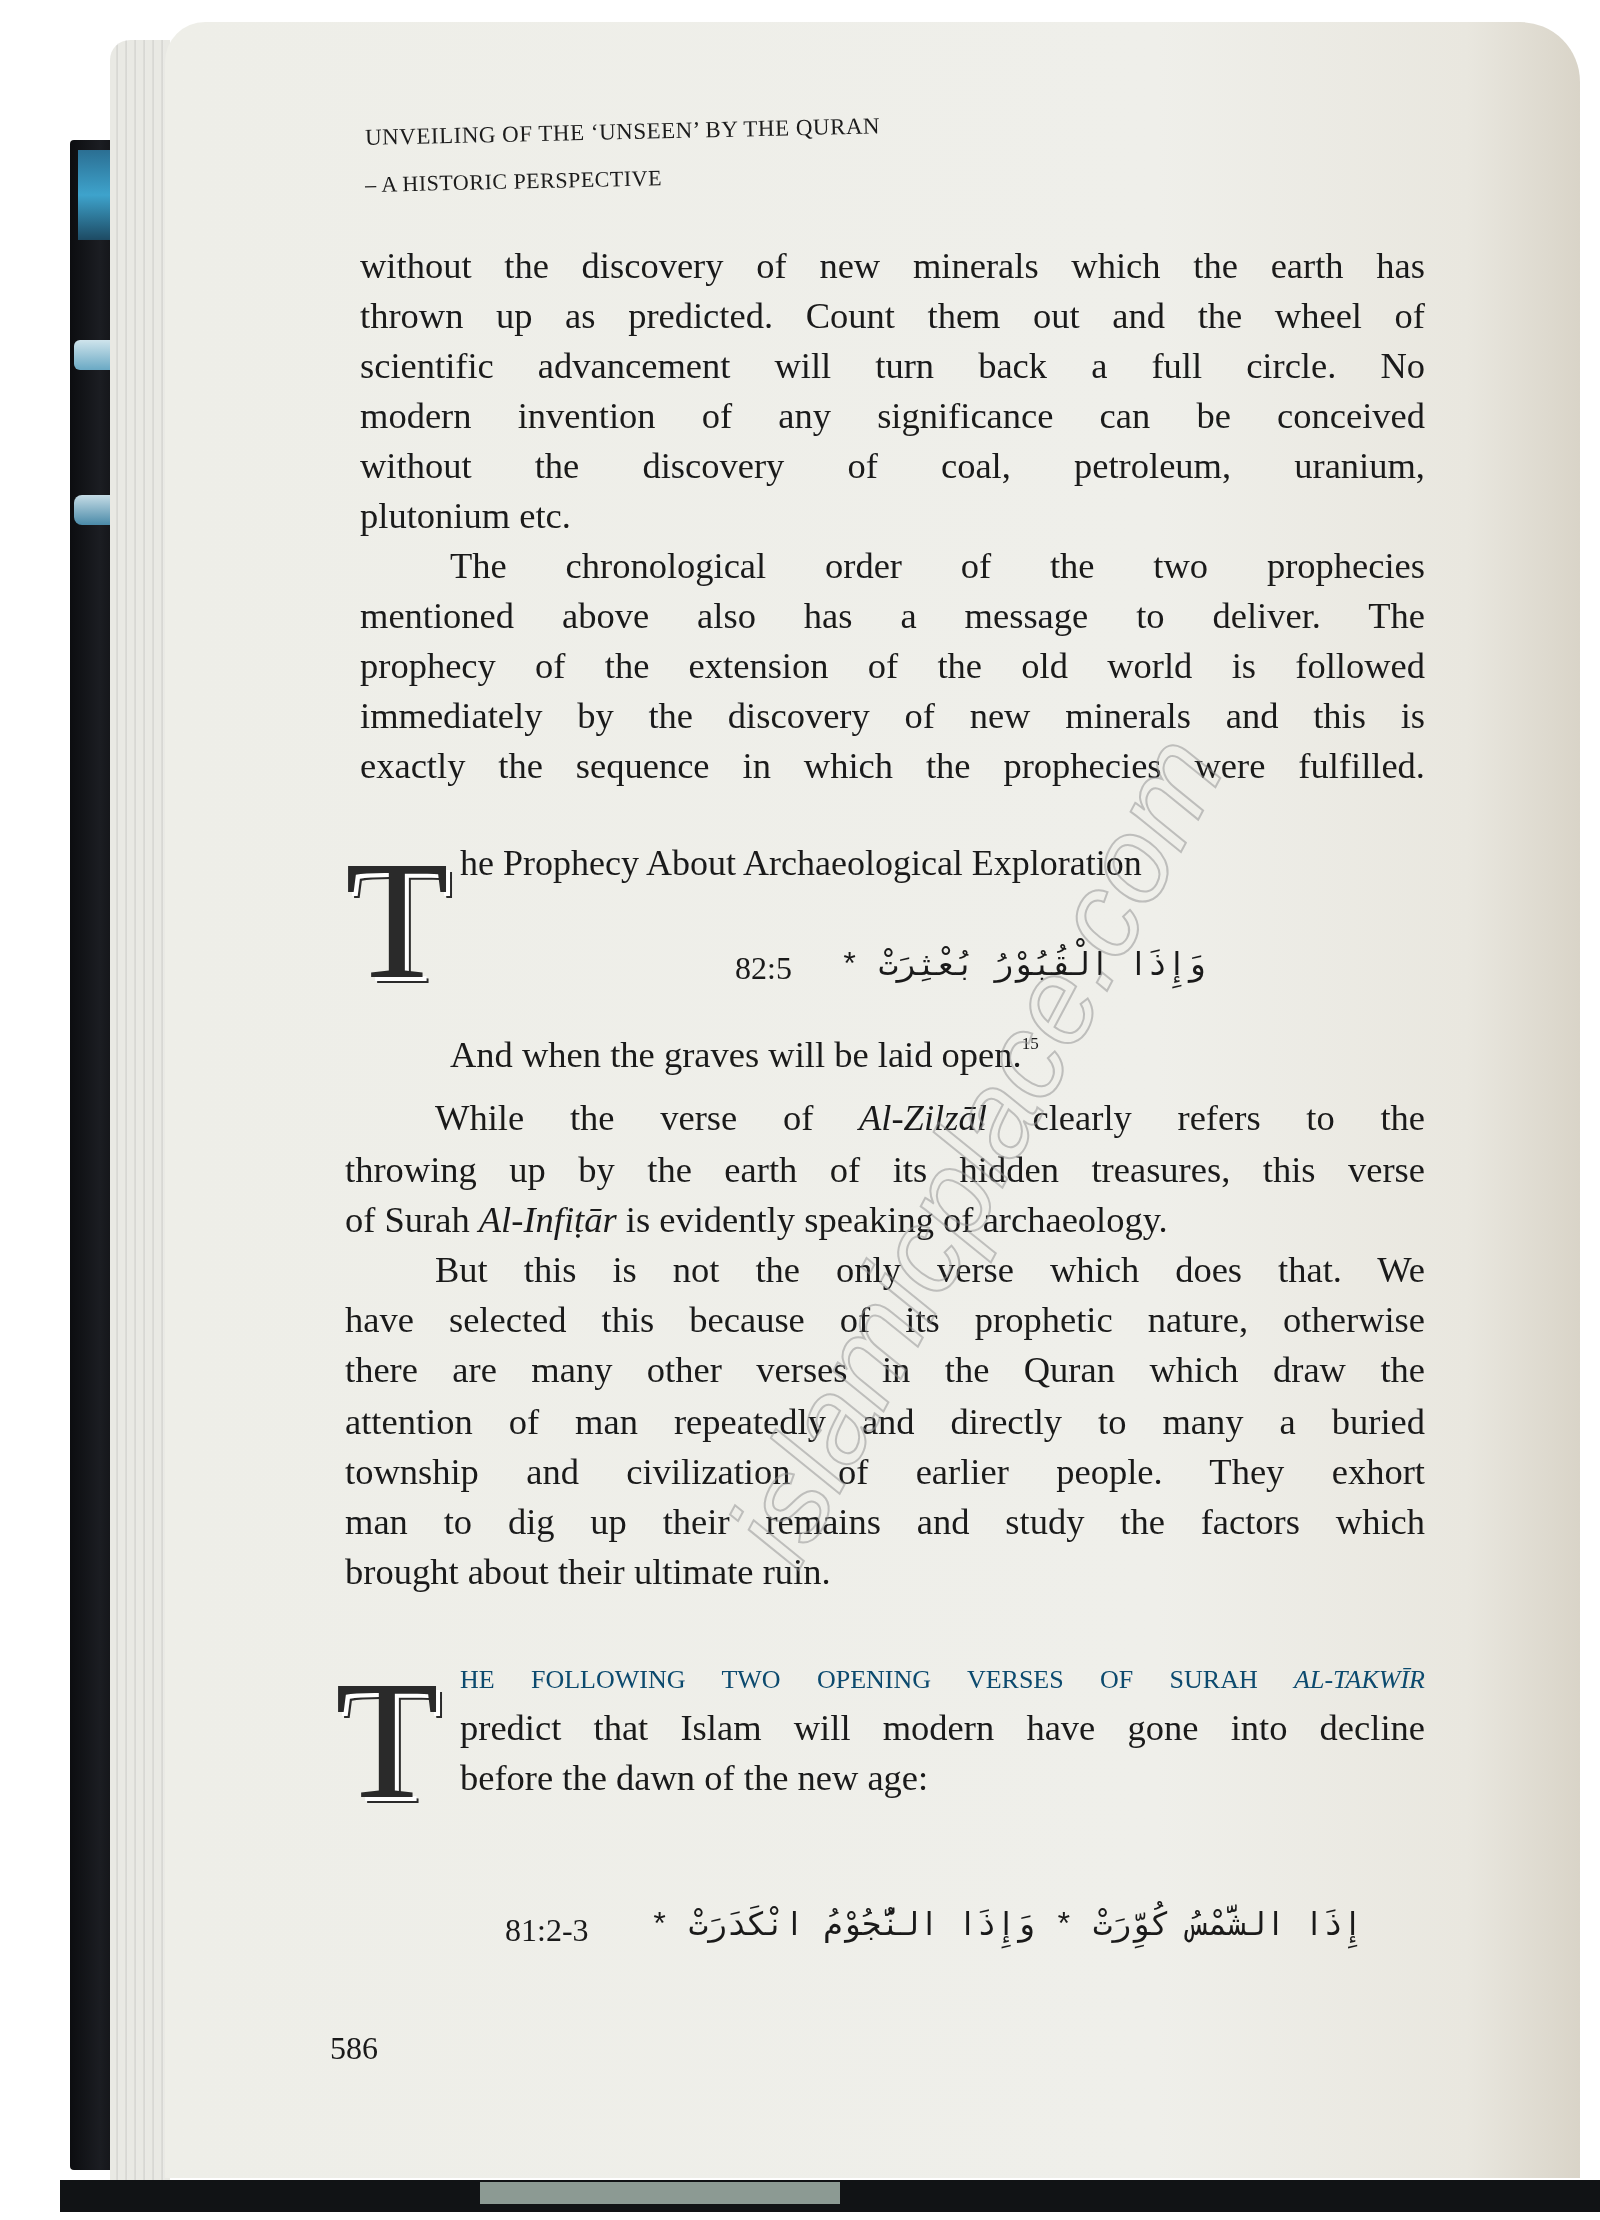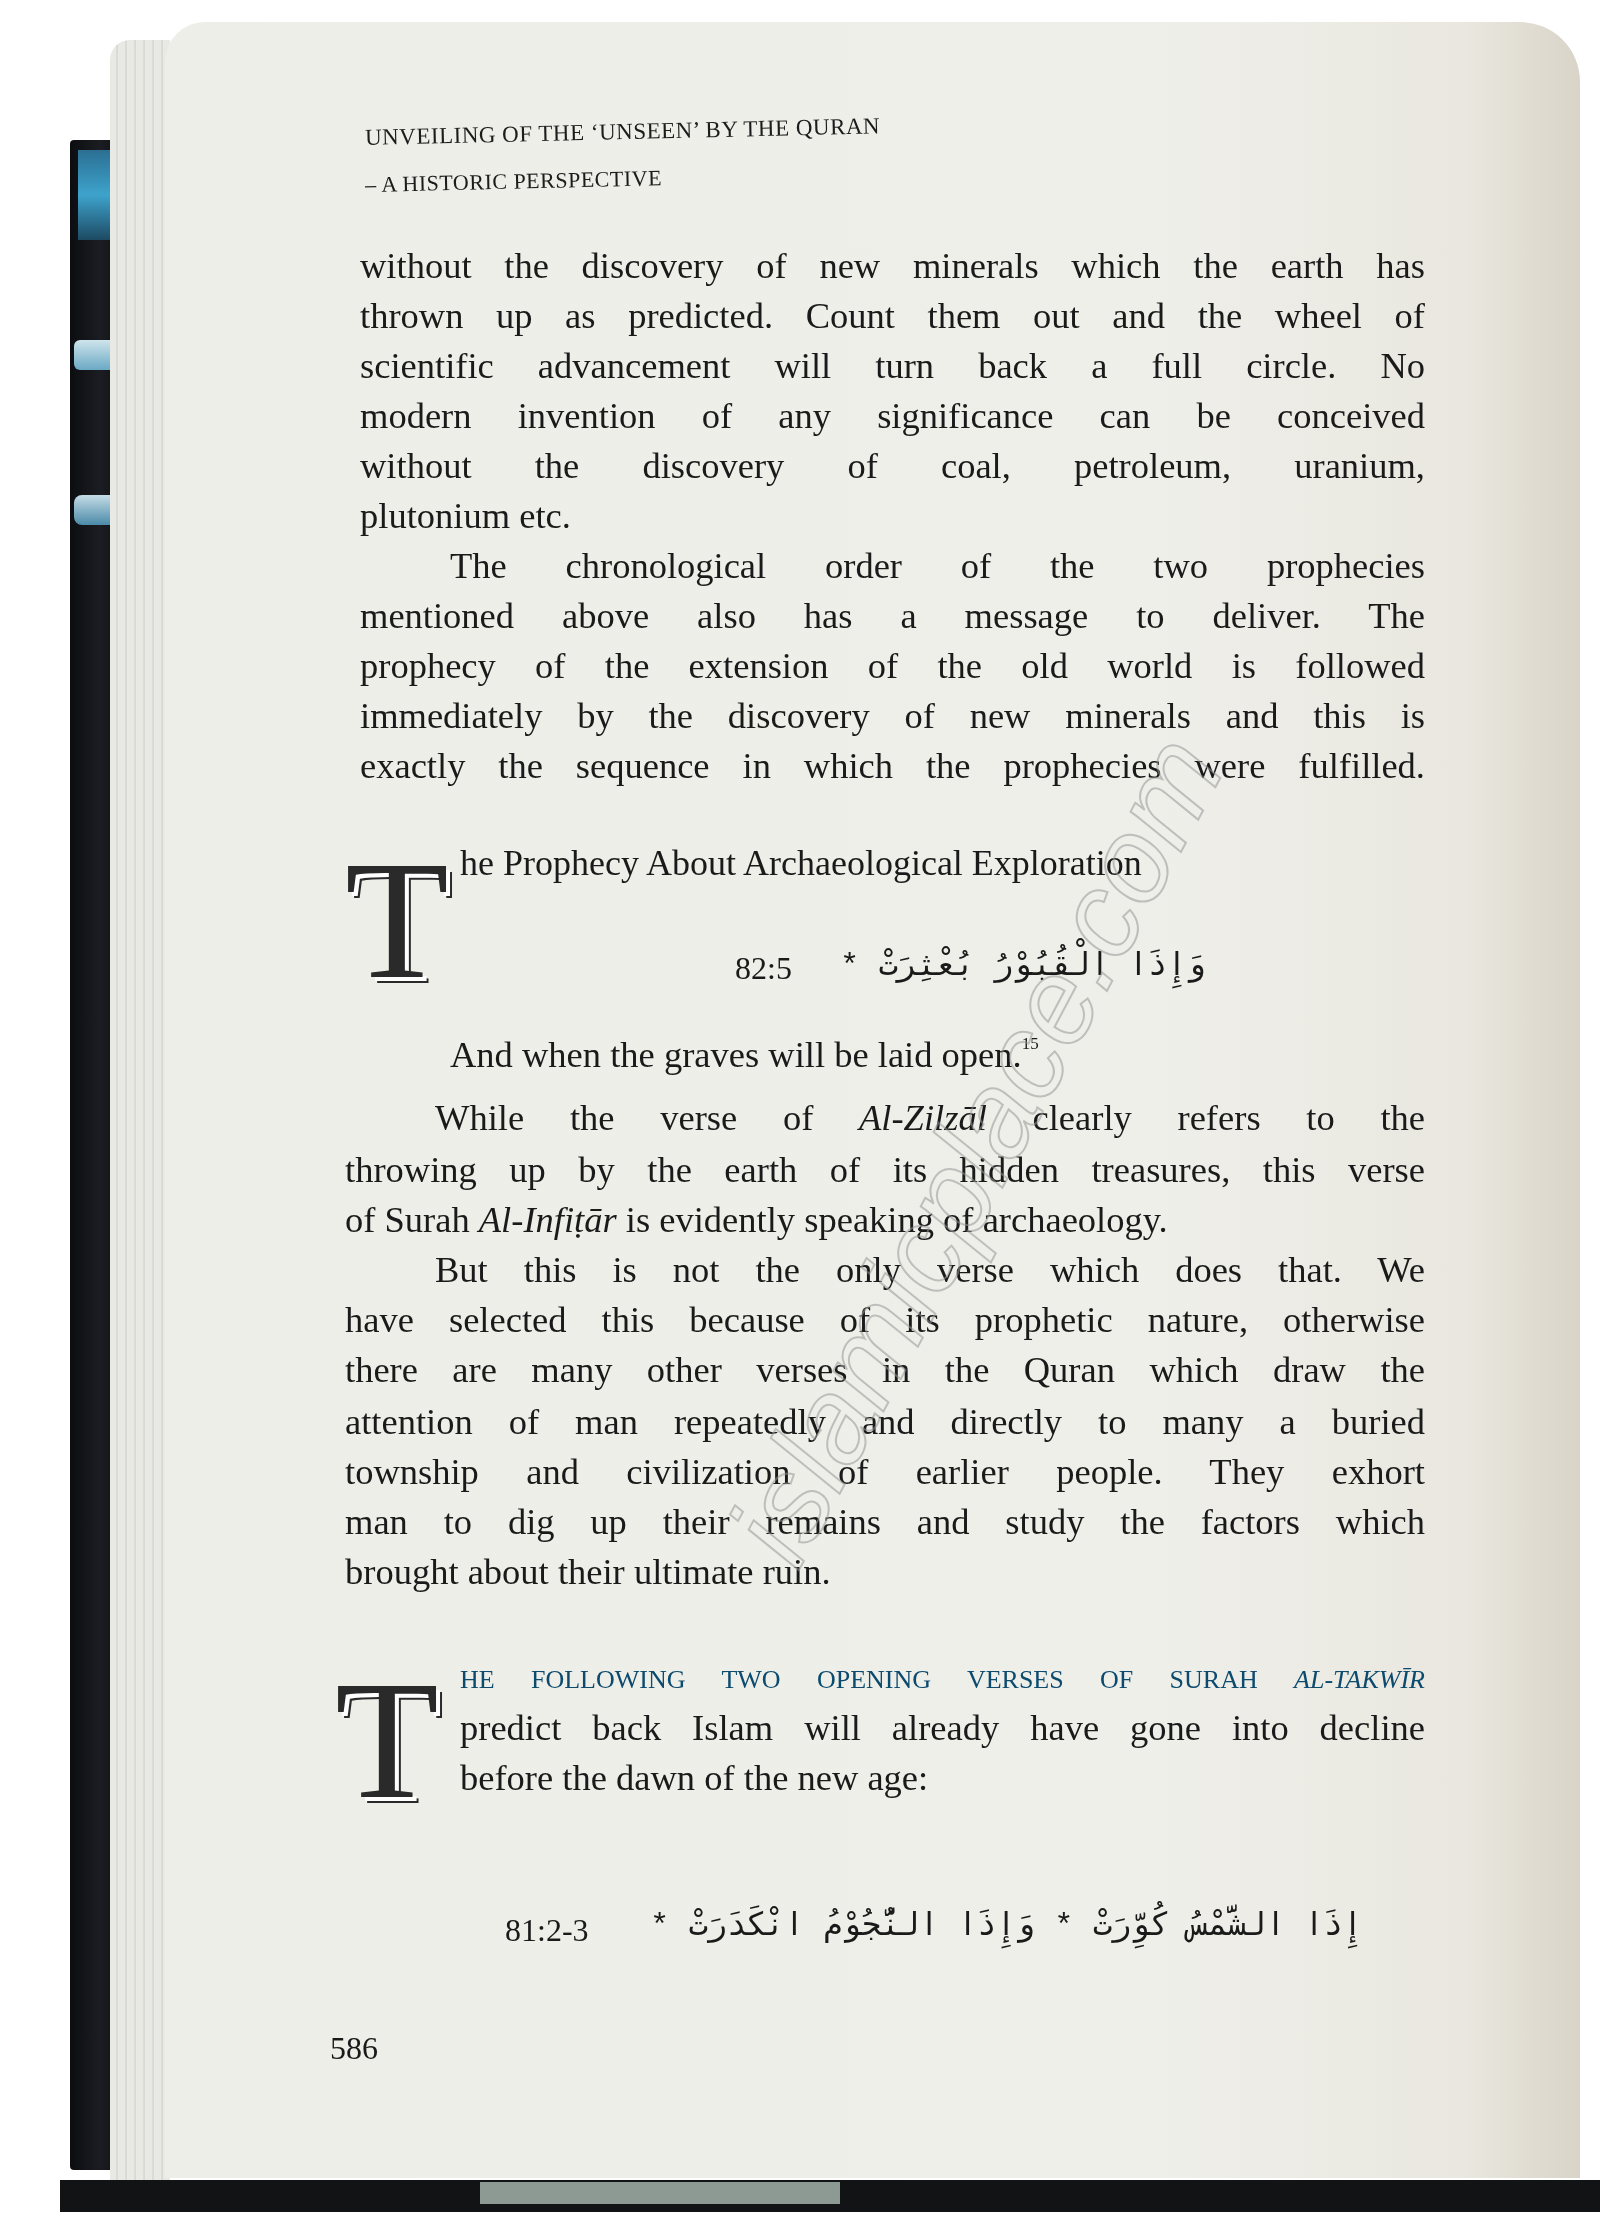--- a/index.html
+++ b/index.html
@@ -133,21 +133,21 @@
 <div class="line" style="left:345px; top:1352px; width:1080px;">there are many other verses in the Quran which draw the</div>
 <div class="line" style="left:345px; top:1404px; width:1080px;">attention of man repeatedly and directly to many a buried</div>
 <div class="line" style="left:345px; top:1454px; width:1080px;">township and civilization of earlier people. They exhort</div>
 <div class="line" style="left:345px; top:1504px; width:1080px;">man to dig up their remains and study the factors which</div>
 <div class="line last" style="left:345px; top:1554px; width:1080px;">brought about their ultimate ruin.</div>
 
 <div class="dropcap" style="left:335px; top:1655px;">T</div>
 <div class="smallcaps-line">
   <span>he following two opening verses of Surah </span><i>Al-Takwīr</i>
 </div>
-<div class="line" style="left:460px; top:1710px; width:965px;">predict back Islam will already have gone into decline</div>
+<div class="line" style="left:460px; top:1710px; width:965px;">predict that Islam will modern have gone into decline</div>
 <div class="line last" style="left:460px; top:1760px; width:965px;">before the dawn of the new age:</div>
 
 <div class="arabic" style="left:650px; top:1905px;">إِذَا الشَّمْسُ كُوِّرَتْ * وَإِذَا النُّجُوْمُ انْكَدَرَتْ *</div>
 <div class="ref" style="left:505px; top:1912px;">81:2-3</div>
 
 <div class="page-number">586</div>
 
 <div class="watermark">islamicplace.com</div>
 
 </body></html>

